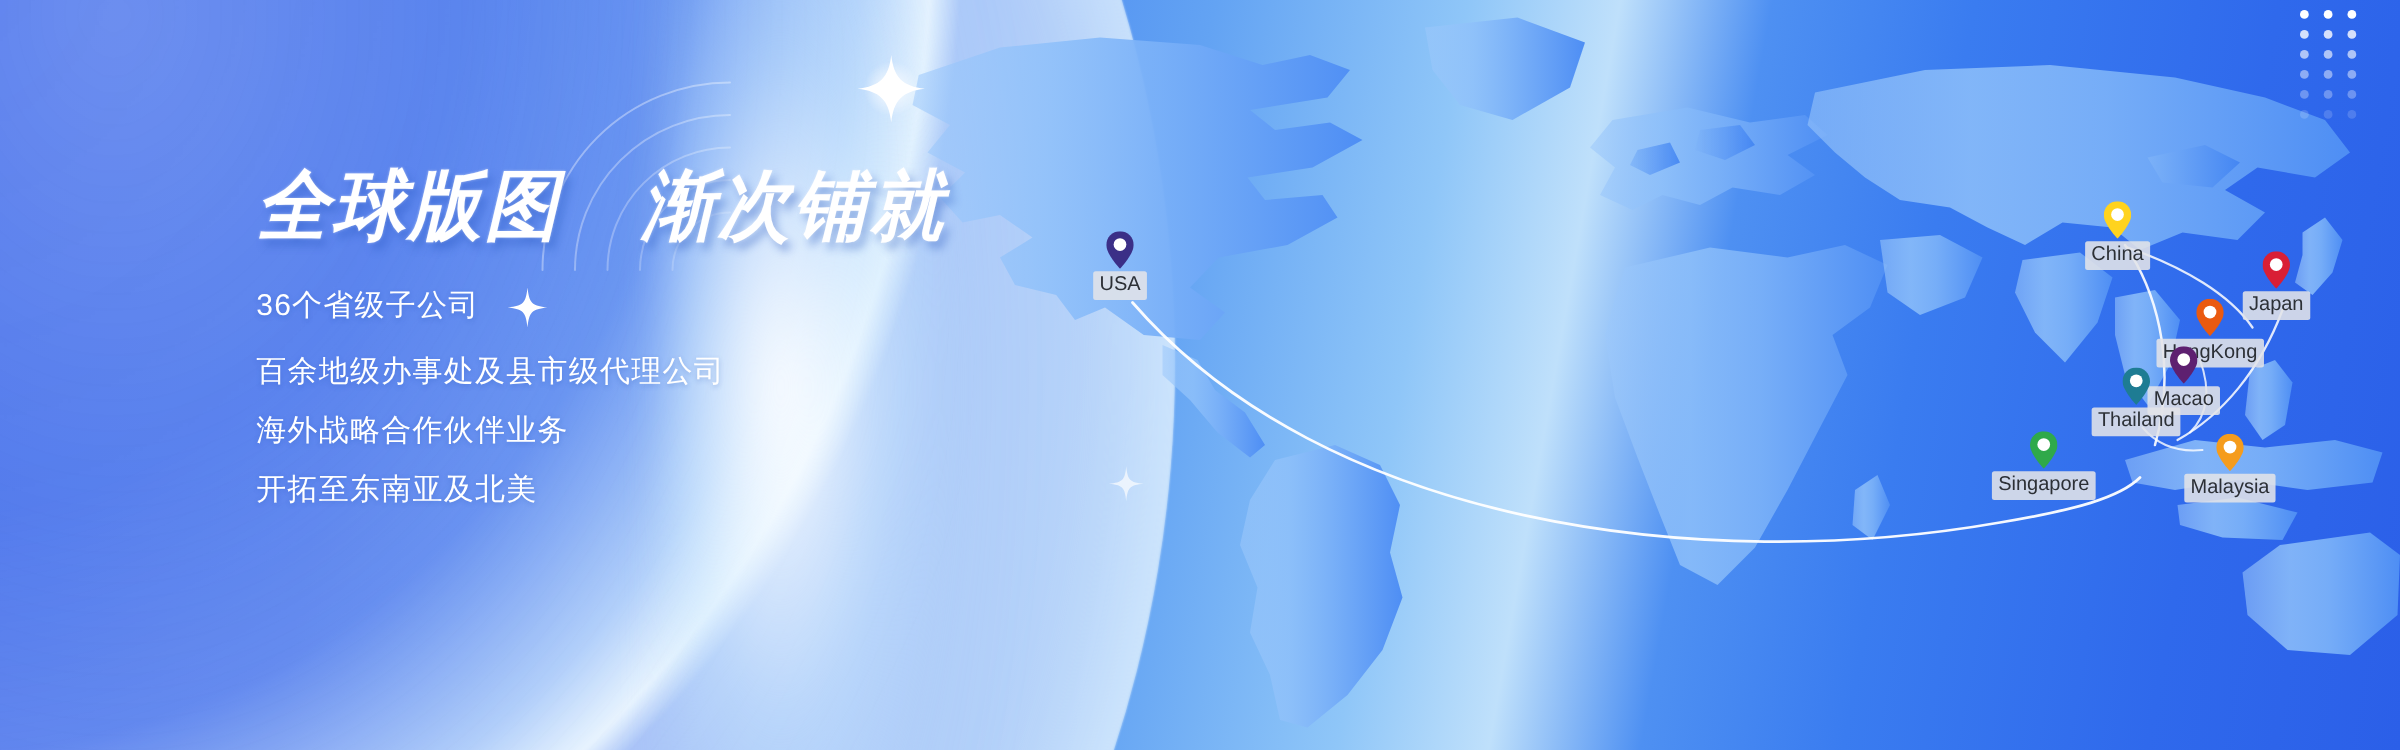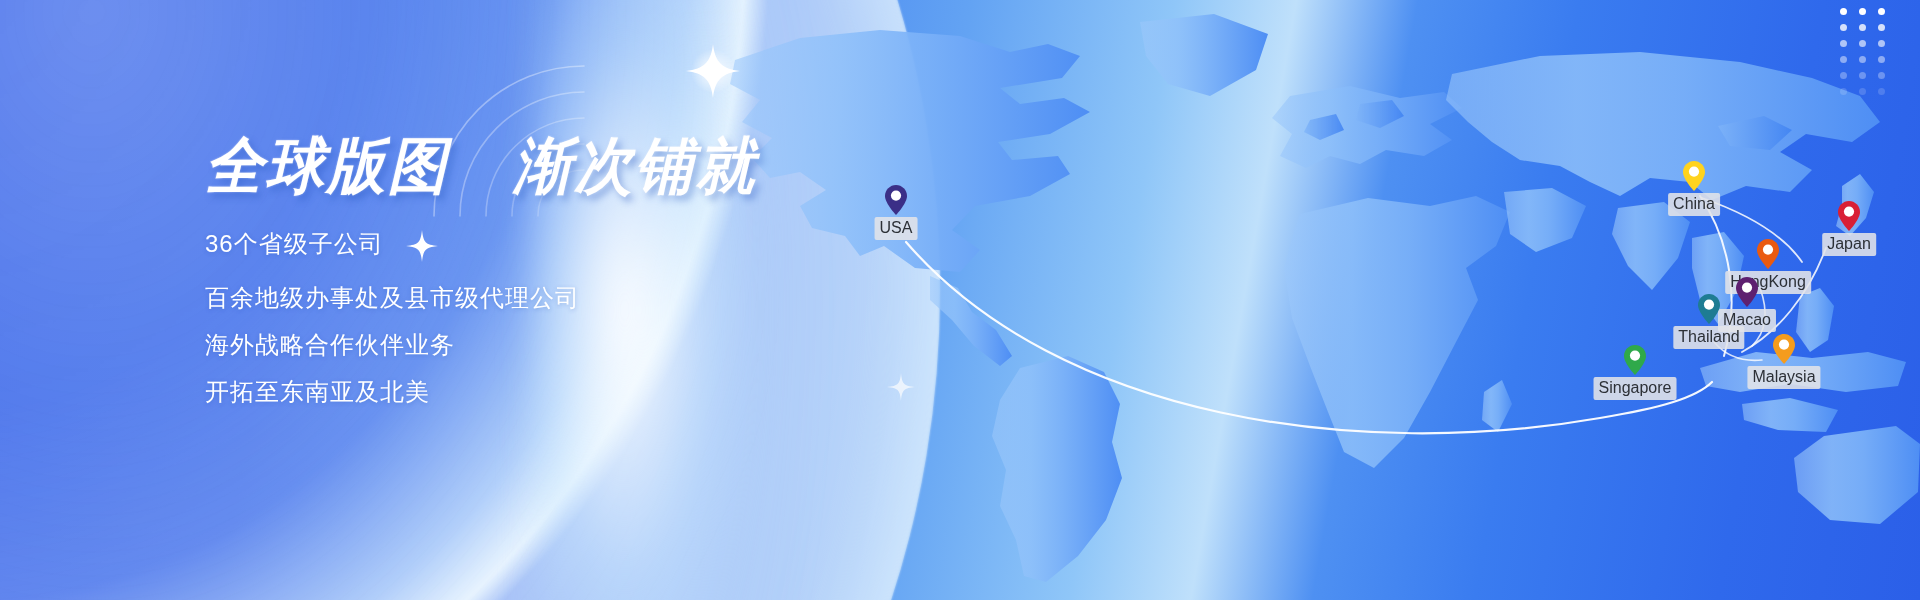--- a/index.html
+++ b/index.html
@@ -312,21 +312,21 @@
       </div>
       <div class="marker" style="left: 1694px; top: 191px;">
         <div class="pin">
           <svg viewBox="0 0 22 30" aria-hidden="true">
             <path d="M11 0 C4.93 0 0 4.93 0 11 C0 18.4 11 30 11 30 C11 30 22 18.4 22 11 C22 4.93 17.07 0 11 0 Z" fill="#ffd31e"></path>
             <circle cx="11" cy="10.6" r="5.1" fill="#ffffff"></circle>
           </svg>
         </div>
         <div class="pin-label">China</div>
       </div>
-      <div class="marker" style="left: 1821px; top: 231px; margin-left: 28px;">
+      <div class="marker" style="left: 1821px; top: 231px;">
         <div class="pin">
           <svg viewBox="0 0 22 30" aria-hidden="true">
             <path d="M11 0 C4.93 0 0 4.93 0 11 C0 18.4 11 30 11 30 C11 30 22 18.4 22 11 C22 4.93 17.07 0 11 0 Z" fill="#d91f35"></path>
             <circle cx="11" cy="10.6" r="5.1" fill="#ffffff"></circle>
           </svg>
         </div>
         <div class="pin-label">Japan</div>
       </div>
       <div class="marker" style="left: 1768px; top: 269px;">
         <div class="pin">
@@ -357,21 +357,21 @@
       </div>
       <div class="marker" style="left: 1635px; top: 375px;">
         <div class="pin">
           <svg viewBox="0 0 22 30" aria-hidden="true">
             <path d="M11 0 C4.93 0 0 4.93 0 11 C0 18.4 11 30 11 30 C11 30 22 18.4 22 11 C22 4.93 17.07 0 11 0 Z" fill="#2fa94a"></path>
             <circle cx="11" cy="10.6" r="5.1" fill="#ffffff"></circle>
           </svg>
         </div>
         <div class="pin-label">Singapore</div>
       </div>
-      <div class="marker" style="left: 1784px; top: 364px;">
+      <div class="marker" style="left: 1784px; top: 377px;">
         <div class="pin">
           <svg viewBox="0 0 22 30" aria-hidden="true">
             <path d="M11 0 C4.93 0 0 4.93 0 11 C0 18.4 11 30 11 30 C11 30 22 18.4 22 11 C22 4.93 17.07 0 11 0 Z" fill="#f59c1d"></path>
             <circle cx="11" cy="10.6" r="5.1" fill="#ffffff"></circle>
           </svg>
         </div>
         <div class="pin-label">Malaysia</div>
       </div>
     </div>
 

